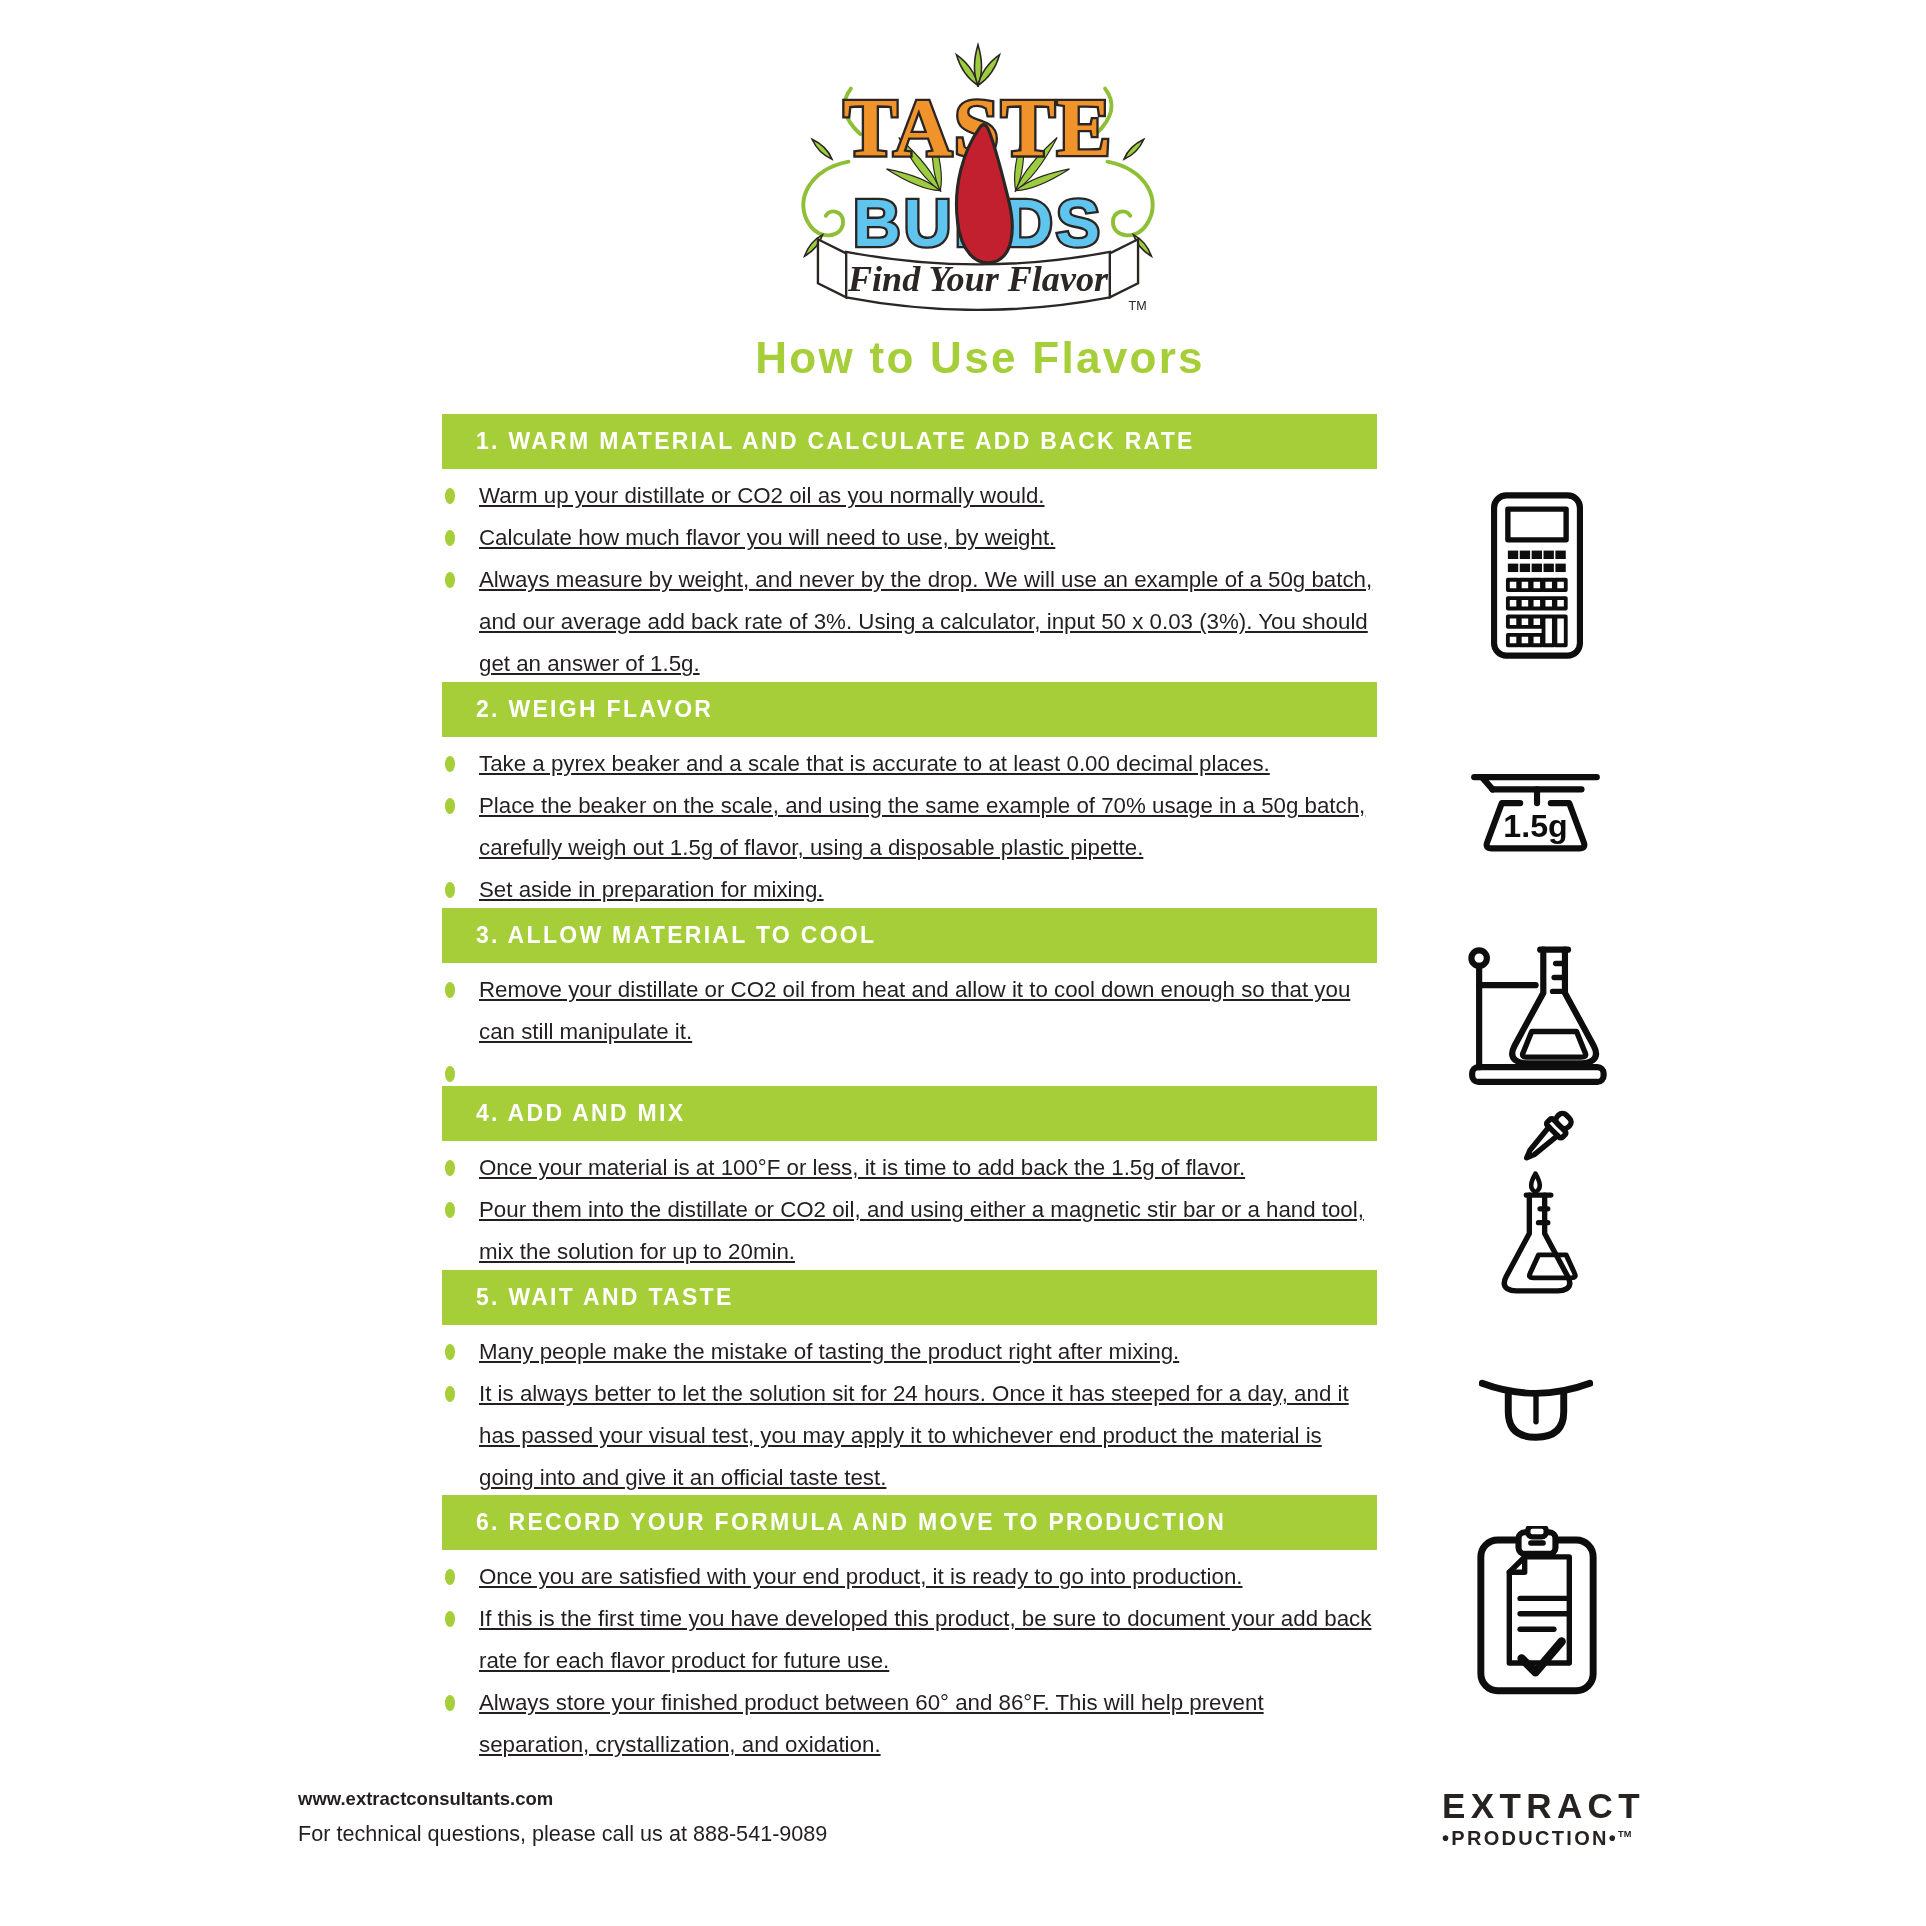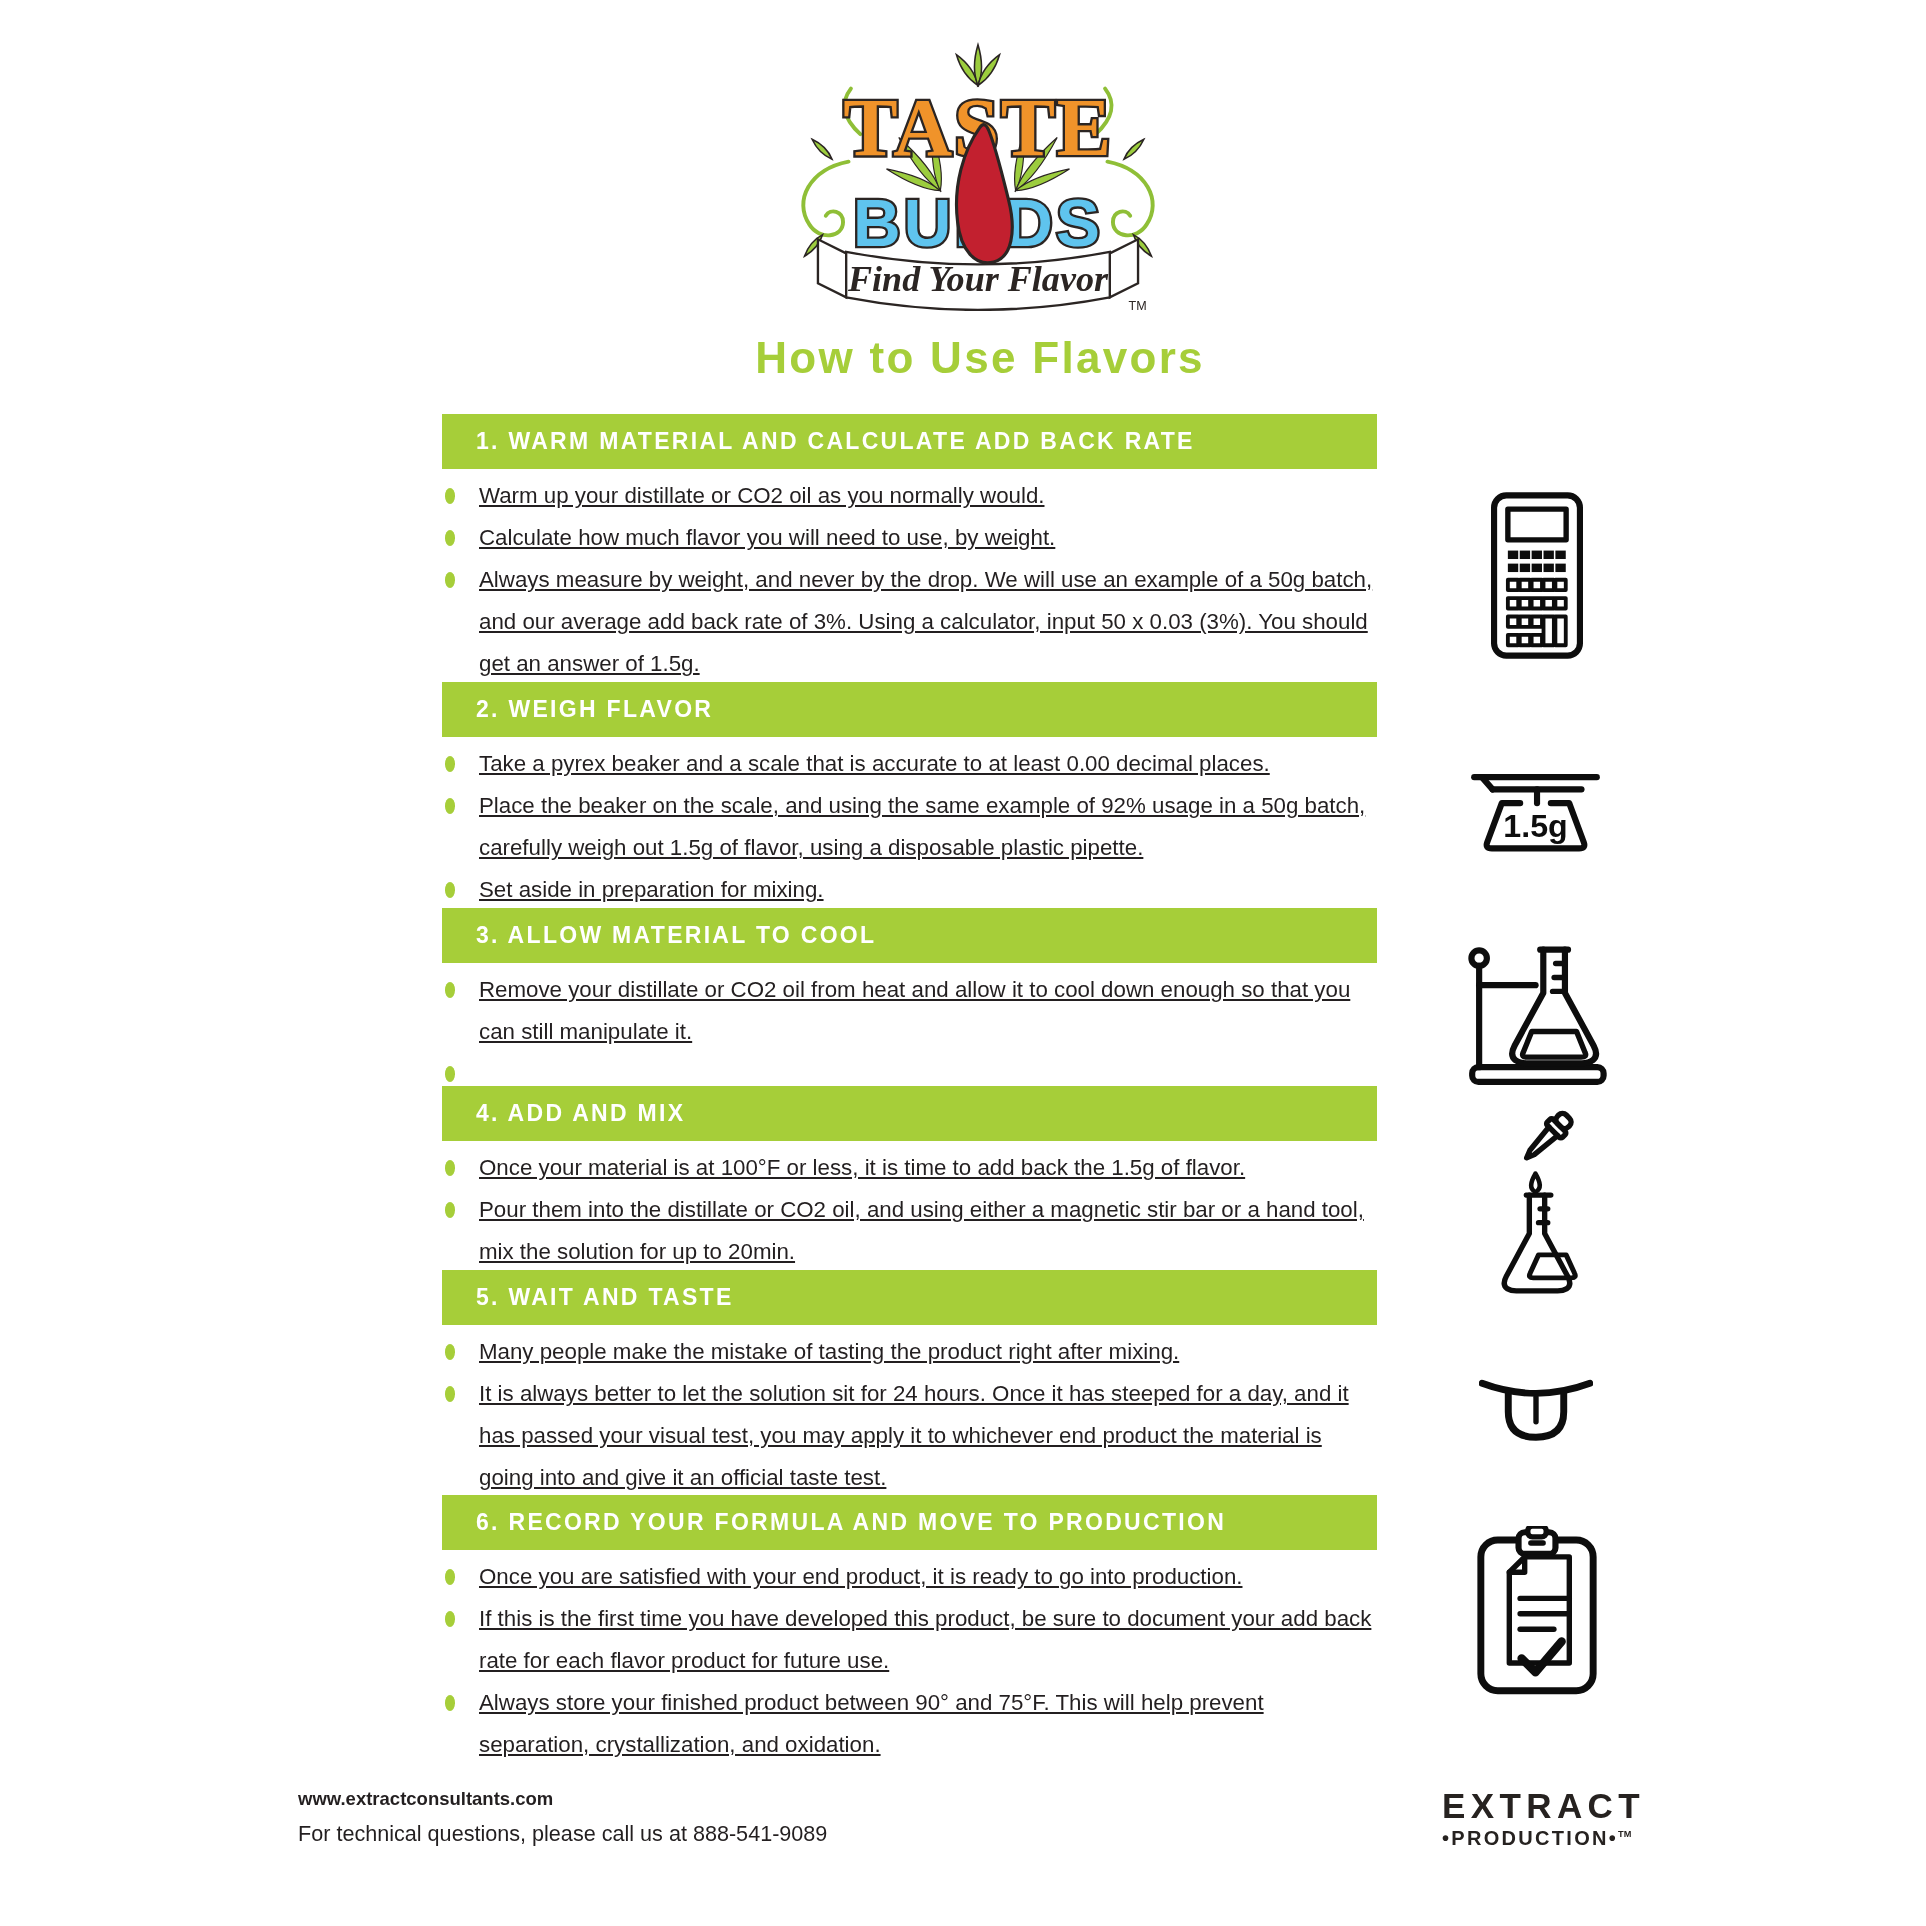--- a/index.html
+++ b/index.html
@@ -121,21 +121,21 @@
       <li><span class="dot"></span><span>Warm up your distillate or CO2 oil as you normally would.</span></li>
       <li><span class="dot"></span><span>Calculate how much flavor you will need to use, by weight.</span></li>
       <li><span class="dot"></span><span>Always measure by weight, and never by the drop. We will use an example of a 50g batch, and our average add back rate of 3%. Using a calculator, input 50 x 0.03 (3%). You should get an answer of 1.5g.</span></li>
     </ul>
   </div>
 
   <div class="section s2">
     <div class="bar">2. WEIGH FLAVOR</div>
     <ul class="bullets">
       <li><span class="dot"></span><span>Take a pyrex beaker and a scale that is accurate to at least 0.00 decimal places.</span></li>
-      <li><span class="dot"></span><span>Place the beaker on the scale, and using the same example of 92% usage in a 50g batch, carefully weigh out 1.5g of flavor, using a disposable plastic pipette.</span></li>
+      <li><span class="dot"></span><span>Place the beaker on the scale, and using the same example of 70% usage in a 50g batch, carefully weigh out 1.5g of flavor, using a disposable plastic pipette.</span></li>
       <li><span class="dot"></span><span>Set aside in preparation for mixing.</span></li>
     </ul>
   </div>
 
   <div class="section s3">
     <div class="bar">3. ALLOW MATERIAL TO COOL</div>
     <ul class="bullets">
       <li><span class="dot"></span><span>Remove your distillate or CO2 oil from heat and allow it to cool down enough so that you can still manipulate it.</span></li>
       <li><span class="dot"></span></li>
     </ul>
@@ -155,21 +155,21 @@
       <li><span class="dot"></span><span>Many people make the mistake of tasting the product right after mixing.</span></li>
       <li><span class="dot"></span><span>It is always better to let the solution sit for 24 hours. Once it has steeped for a day, and it has passed your visual test, you may apply it to whichever end product the material is going into and give it an official taste test.</span></li>
     </ul>
   </div>
 
   <div class="section s6">
     <div class="bar">6. RECORD YOUR FORMULA AND MOVE TO PRODUCTION</div>
     <ul class="bullets">
       <li><span class="dot"></span><span>Once you are satisfied with your end product, it is ready to go into production.</span></li>
       <li><span class="dot"></span><span>If this is the first time you have developed this product, be sure to document your add back rate for each flavor product for future use.</span></li>
-      <li><span class="dot"></span><span>Always store your finished product between 90° and 75°F. This will help prevent separation, crystallization, and oxidation.</span></li>
+      <li><span class="dot"></span><span>Always store your finished product between 60° and 86°F. This will help prevent separation, crystallization, and oxidation.</span></li>
     </ul>
   </div>
 
   <div class="icon i-calc">
     <svg viewBox="0 0 120 217">
       <rect class="stroke" x="4" y="4" width="112" height="209" rx="16" stroke-width="8"></rect>
       <rect class="stroke" x="22" y="22" width="76" height="40" stroke-width="7"></rect>
       <g fill="#0d0d0d">
         <rect x="22" y="76" width="13.5" height="11"></rect>
           <rect x="37.5" y="76" width="13.5" height="11"></rect>

